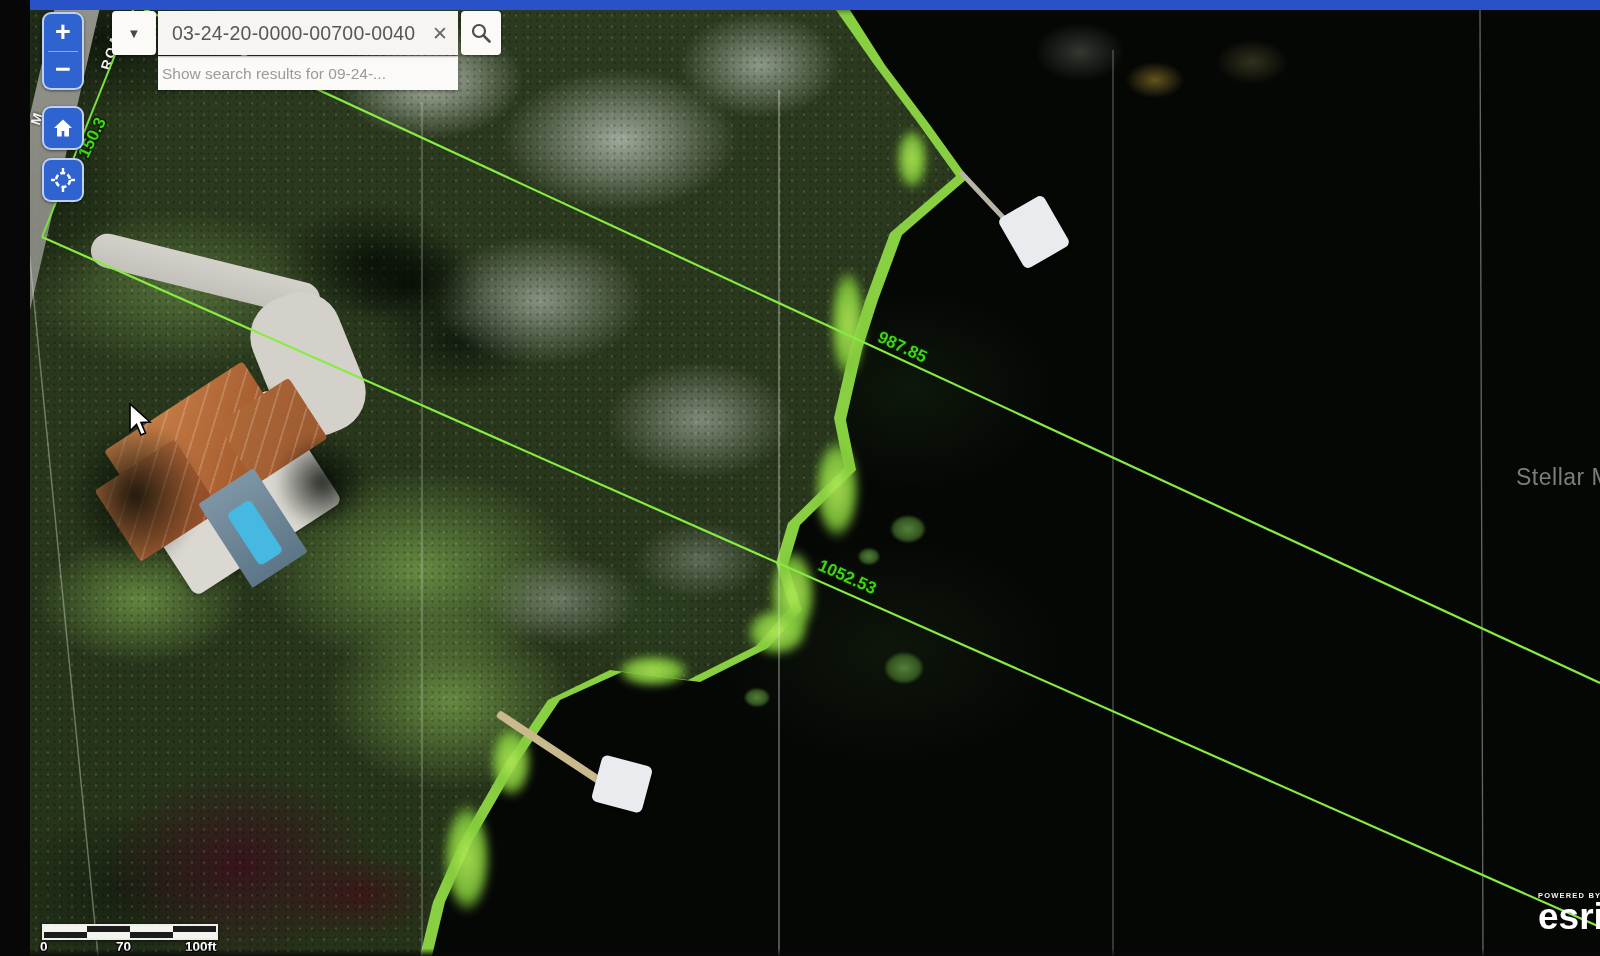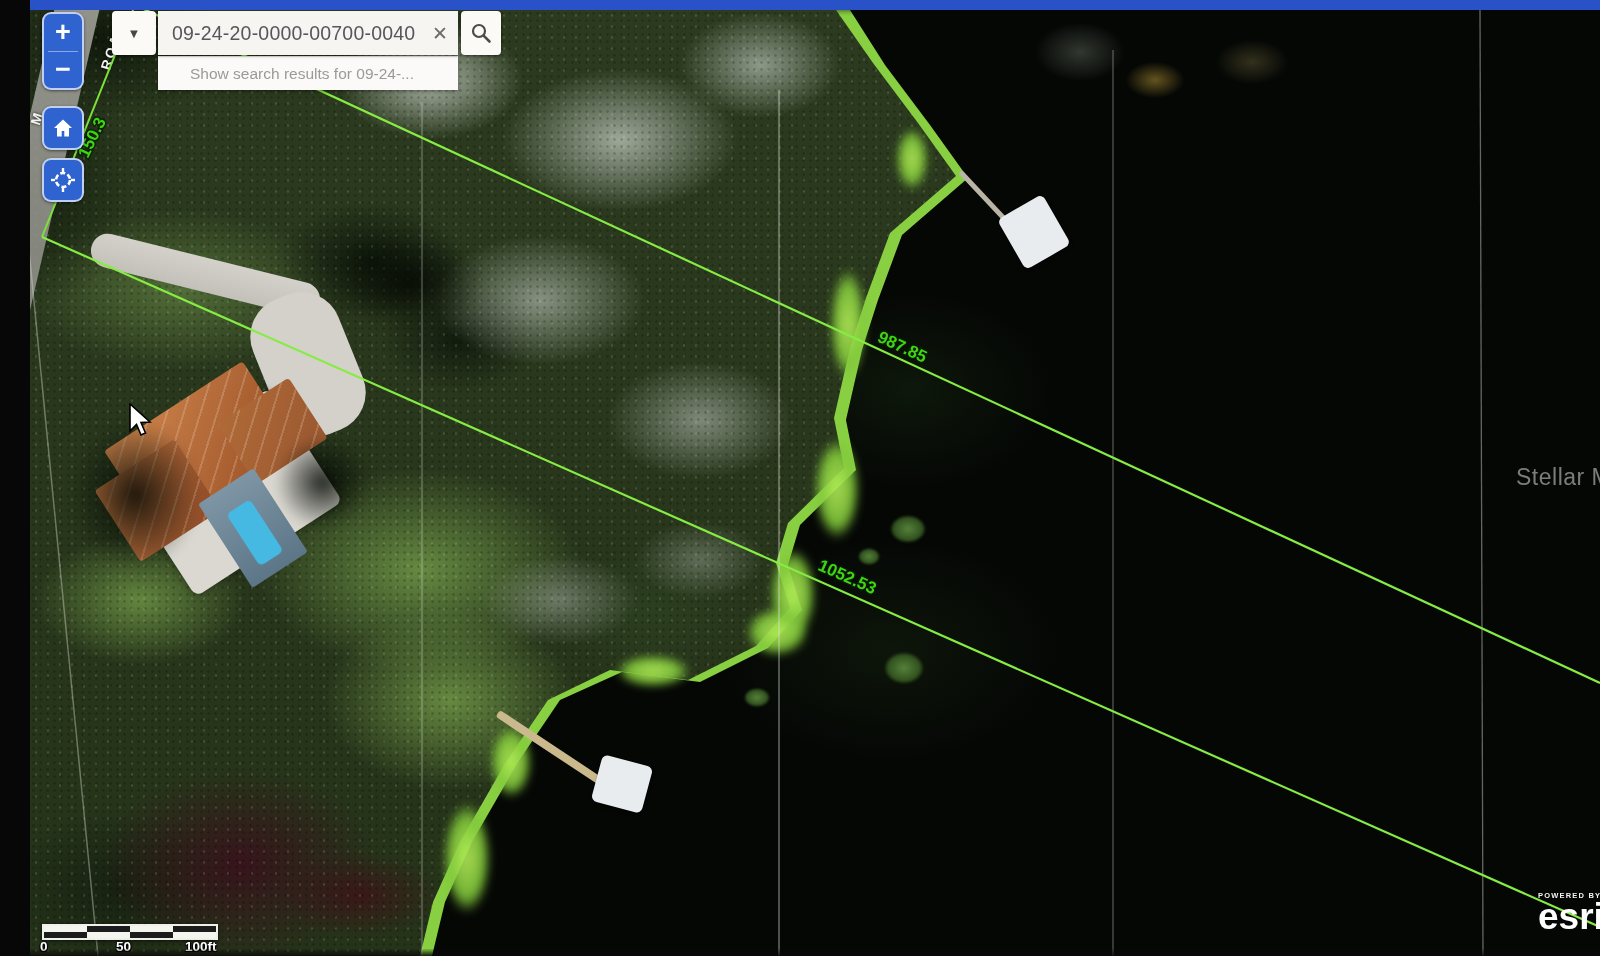--- a/index.html
+++ b/index.html
@@ -99,21 +99,21 @@
     box-shadow:0 1px 3px rgba(0,0,0,.45);z-index:22;}
   .search-box{position:absolute;left:158px;top:11px;width:300px;height:44px;background:#f6f5f2;
     box-sizing:border-box;display:flex;align-items:center;padding:0 10px 0 14px;z-index:22;
     box-shadow:0 1px 3px rgba(0,0,0,.35);}
   .search-text{flex:1;font-size:19.5px;color:#57565a;letter-spacing:.2px;white-space:nowrap;overflow:hidden;}
   .clear-x{font-size:19px;color:#6b6b68;cursor:pointer;padding-left:6px;}
   .search-btn{position:absolute;left:461px;top:11px;width:40px;height:44px;background:#fbfaf7;border-radius:4px;
     display:flex;align-items:center;justify-content:center;cursor:pointer;z-index:22;
     box-shadow:0 1px 3px rgba(0,0,0,.45);}
   .suggestion{position:absolute;left:158px;top:56px;width:300px;height:34px;background:#fbfaf8;
-    box-sizing:border-box;display:flex;align-items:center;padding:0 32px;font-size:15.5px;color:#9b9a96;
+    box-sizing:border-box;display:flex;align-items:center;padding:0 4px;font-size:15.5px;color:#9b9a96;
     border-top:1px solid #e6e5e1;box-shadow:0 2px 4px rgba(0,0,0,.35);cursor:pointer;z-index:21;white-space:nowrap;overflow:hidden;}
   .scalebar{position:absolute;left:40px;top:924px;width:220px;height:32px;z-index:20;}
   .scalebar-bar{position:absolute;left:2px;top:0;width:172px;height:12px;border:2px solid #f0f0ea;
     box-sizing:content-box;box-shadow:0 1px 3px rgba(0,0,0,.7);
     background:
       linear-gradient(90deg,#f5f5f0 0 25%,#1c1c1c 25% 50%,#f5f5f0 50% 75%,#1c1c1c 75% 100%) top/100% 50% no-repeat,
       linear-gradient(90deg,#1c1c1c 0 25%,#f5f5f0 25% 50%,#1c1c1c 50% 75%,#f5f5f0 75% 100%) bottom/100% 50% no-repeat;}
   .scale-lbl{position:absolute;top:15px;color:#fff;font-size:13.5px;font-weight:bold;
     text-shadow:0 0 3px #000,1px 1px 0 #000,-1px 1px 0 #000;}
   .watermark{position:absolute;left:1516px;top:464px;font-size:23px;font-weight:400;color:#9a9a9a;
@@ -220,37 +220,37 @@
       <line x1="1" y1="13" x2="5" y2="13" stroke="#fff" stroke-width="2.4"></line>
       <line x1="21" y1="13" x2="25" y2="13" stroke="#fff" stroke-width="2.4"></line>
     </svg>
   </div>
 
   <div class="dd-btn">
     <span>▼</span>
   </div>
 
   <div class="search-box">
-    <span class="search-text">09-24-20-0000-00700-0040</span>
+    <span class="search-text">03-24-20-0000-00700-0040</span>
     <span class="clear-x">✕</span>
   </div>
 
   <div class="search-btn">
     <svg width="22" height="22" viewBox="0 0 22 22">
       <circle cx="9" cy="9" r="6" fill="none" stroke="#4c4c4c" stroke-width="2.2"></circle>
       <line x1="13.6" y1="13.6" x2="19.5" y2="19.5" stroke="#4c4c4c" stroke-width="2.6" stroke-linecap="round"></line>
     </svg>
   </div>
 
   <div class="suggestion">Show search results for 09-24-...</div>
 
   <div class="scalebar">
     <div class="scalebar-bar"></div>
     <span class="scale-lbl" style="left:0">0</span>
-    <span class="scale-lbl" style="left:76px">50</span>
+    <span class="scale-lbl" style="left:76px">70</span>
     <span class="scale-lbl" style="left:145px">100ft</span>
   </div>
 
   <div class="watermark">Stellar MLS</div>
 
   <div class="esri">
     <div class="pb">POWERED BY</div>
     <div class="brand">esri</div>
   </div>
 

